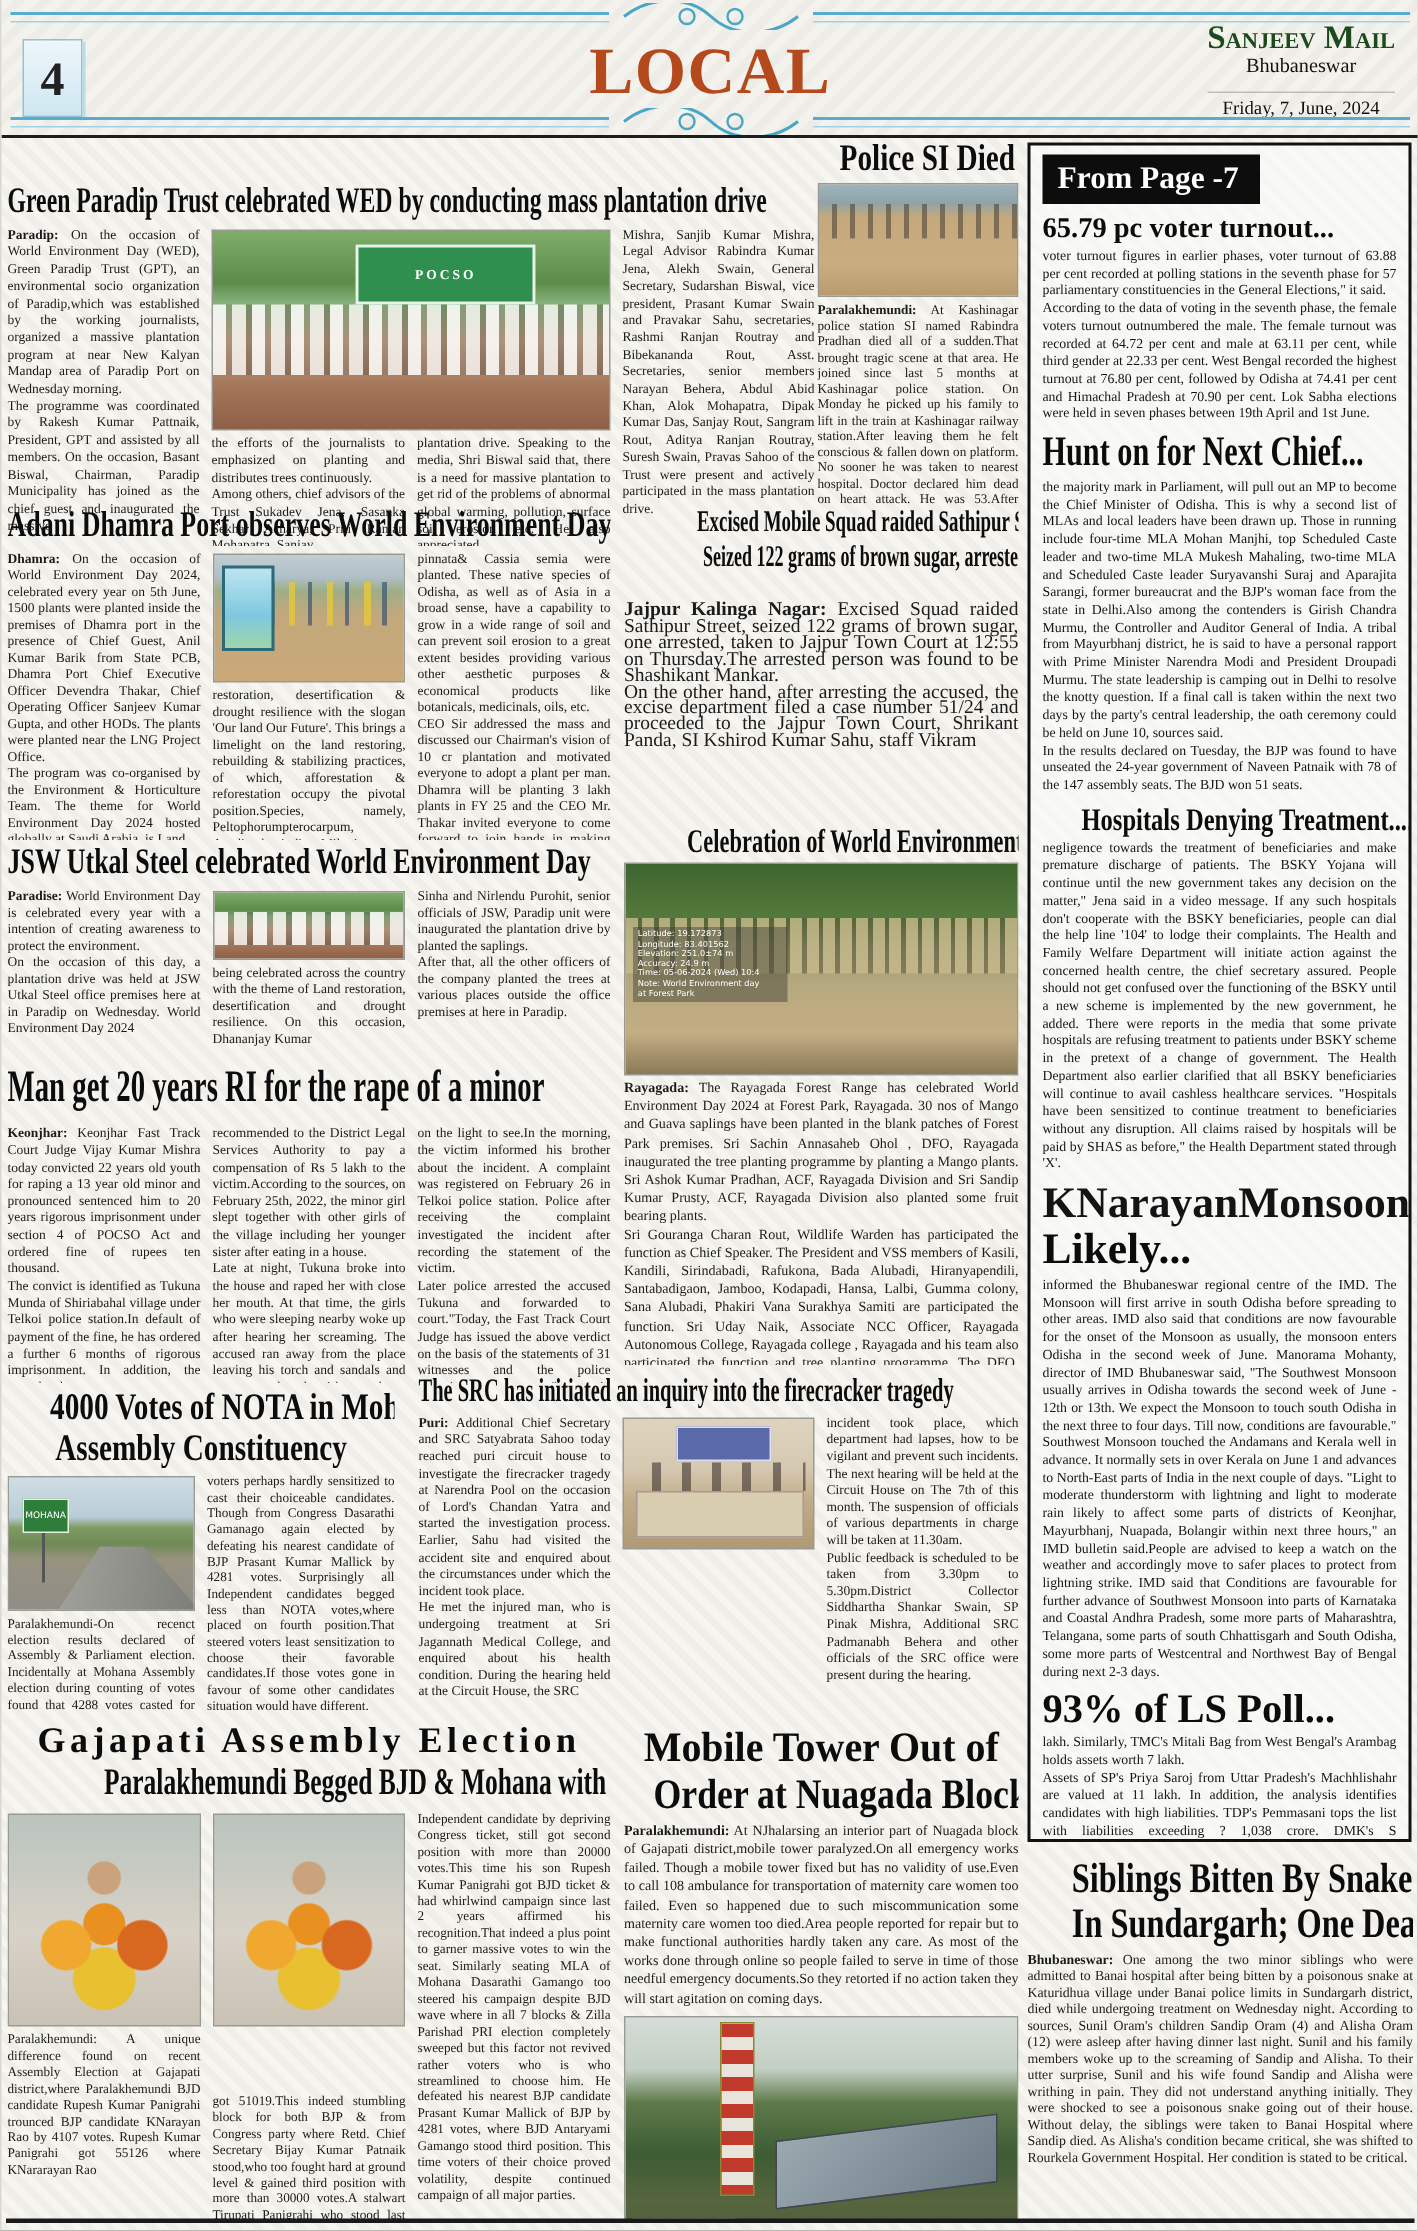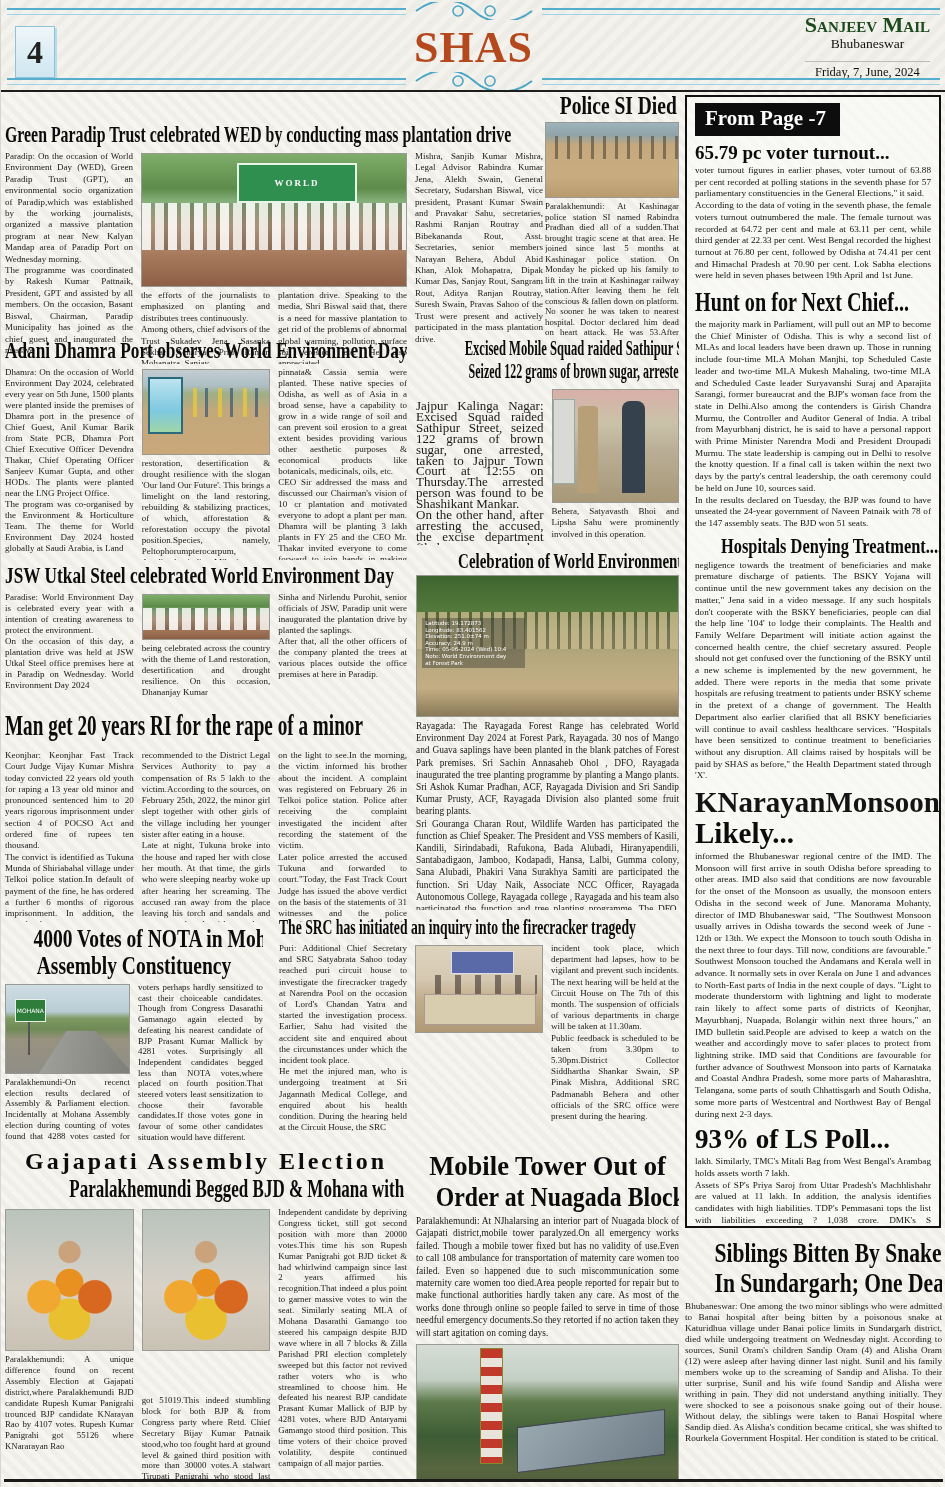--- a/index.html
+++ b/index.html
@@ -25,21 +25,21 @@
   .mast .city{font-size:13.5px;color:#111;line-height:16px;}
   .mast .date{font-size:12.5px;color:#111;margin-top:9px;border-top:1px solid #bbb;padding-top:3px;}
   
   .art{position:absolute;overflow:hidden;}
   .hl{font-weight:bold;color:#0c0c0c;white-space:nowrap;display:block;}
   .sq{transform-origin:left center;}
   .sqc{transform-origin:center;text-align:center;}
   .cols{display:flex;gap:8px;}
   .col{flex:1;min-width:0;}
   .bt{text-align:justify;white-space:pre-line;color:#1b1b1b;}
-  .dl{font-weight:normal;}
+  .dl{font-weight:bold;}
   .photo{position:relative;overflow:hidden;border:1px solid #9a9a94;margin:2px 0 3px;}
   
   .ph-green{background:linear-gradient(180deg,#7fae6a 0%,#5d8c4a 26%,#86b07a 36%,#c2a07f 55%,#a5775a 78%,#8d5f46 100%);}
   .ph-green .band{position:absolute;left:0;top:37%;width:100%;height:36%;
     background:repeating-linear-gradient(90deg,rgba(255,255,255,.85) 0 9px,rgba(110,110,110,.28) 9px 13px,rgba(250,250,248,.8) 13px 22px,rgba(60,60,60,.3) 22px 26px);}
   .ph-banner{position:absolute;left:36%;top:7%;width:44%;height:27%;background:#2f8f4f;border:2px solid #e8f4e8;
     display:flex;align-items:center;justify-content:center;color:#fff;font-weight:bold;font-size:9px;letter-spacing:2px;}
   .ph-police{background:linear-gradient(180deg,#9fb3bd 0%,#8fa3a8 16%,#c5a97c 30%,#c9ad80 72%,#b89a6e 100%);}
   .ph-police .crowd{position:absolute;left:0;top:18%;width:100%;height:30%;
     background:repeating-linear-gradient(90deg,transparent 0 9px,rgba(70,60,50,.55) 9px 12px);}
@@ -102,21 +102,21 @@
       <svg width="120" height="18" viewBox="0 0 120 18">
           <path d="M2 9 C 20 -5, 45 -5, 60 9 C 75 23, 100 23, 118 9" fill="none" stroke="#4aa6c6" stroke-width="2"></path>
           <circle cx="44" cy="9" r="5" fill="none" stroke="#4aa6c6" stroke-width="1.6"></circle>
           <circle cx="76" cy="9" r="5" fill="none" stroke="#4aa6c6" stroke-width="1.6"></circle>
         </svg>
       <div class="ln"></div>
     </div>
     <div class="pagenum-box">
       <span>4</span>
     </div>
-    <div class="section-title">SHAS</div>
+    <div class="section-title">LOCAL</div>
     <div class="mast">
       <div class="paper">Sanjeev Mail</div>
       <div class="city">Bhubaneswar</div>
       <div class="date">Friday, 7, June, 2024</div>
     </div>
     <div class="orn bot">
       <div class="ln"></div>
       <svg width="120" height="18" viewBox="0 0 120 18">
           <path d="M2 9 C 20 -5, 45 -5, 60 9 C 75 23, 100 23, 118 9" fill="none" stroke="#4aa6c6" stroke-width="2"></path>
           <circle cx="44" cy="9" r="5" fill="none" stroke="#4aa6c6" stroke-width="1.6"></circle>
@@ -127,21 +127,21 @@
   </header>
 
   <section class="art" style="left:4px;top:93px;width:538px;height:243px;margin-top:28px;">
     <div class="hl sq" style="font-size:24px;line-height:27px;transform:scaleX(.66);">Green Paradip Trust celebrated WED by conducting mass plantation drive</div>
     <div class="cols" style="margin-top:3px;">
       <div class="col bt" style="max-width:128px;font-size:9px;line-height:11.4px;"><b class="dl">Paradip:</b> <span>On the occasion of World Environment Day (WED), Green Paradip Trust (GPT), an environmental socio organization of Paradip,which was established by the working journalists, organized a massive plantation program at near New Kalyan Mandap area of Paradip Port on Wednesday morning.
 The programme was coordinated by Rakesh Kumar Pattnaik, President, GPT and assisted by all members. On the occasion, Basant Biswal, Chairman, Paradip Municipality has joined as the chief guest and inaugurated the massive</span></div>
       <div style="width:266px;flex:none;">
         <div class="photo ph-green" style="height:132px;">
           <div class="ph-banner">
-              <span>WORLD</span>
+              <span>POCSO</span>
             </div>
           <div class="band"></div>
         </div>
         <div class="cols">
           <div class="col bt" style="font-size:9px;line-height:11.4px;">the efforts of the journalists to emphasized on planting and distributes trees continuously.
 Among others, chief advisors of the Trust Sukadev Jena, Sasanka Sekhar Acharya, Priti Ranjan Mohapatra, Sanjay</div>
           <div class="col bt" style="font-size:9px;line-height:11.4px;">plantation drive. Speaking to the media, Shri Biswal said that, there is a need for massive plantation to get rid of the problems of abnormal global warming, pollution, surface soil erosion etc. He also appreciated</div>
         </div>
       </div>
       <div class="col bt" style="max-width:128px;font-size:9px;line-height:11.4px;">Mishra, Sanjib Kumar Mishra, Legal Advisor Rabindra Kumar Jena, Alekh Swain, General Secretary, Sudarshan Biswal, vice president, Prasant Kumar Swain and Pravakar Sahu, secretaries, Rashmi Ranjan Routray and Bibekananda Rout, Asst. Secretaries, senior members Narayan Behera, Abdul Abid Khan, Alok Mohapatra, Dipak Kumar Das, Sanjay Rout, Sangram Rout, Aditya Ranjan Routray, Suresh Swain, Pravas Sahoo of the Trust were present and actively participated in the mass plantation drive.</div>
@@ -193,28 +193,20 @@
 CEO Sir addressed the mass and discussed our Chairman's vision of 10 cr plantation and motivated everyone to adopt a plant per man. Dhamra will be planting 3 lakh plants in FY 25 and the CEO Mr. Thakar invited everyone to come forward to join hands in making this a great success.</div>
     </div>
   </section>
 
   <section class="art" style="left:415px;top:337px;width:263px;height:208px;">
     <div class="hl sqc" style="font-size:20px;line-height:23px;transform:scaleX(.63);">Excised Mobile Squad raided Sathipur Street</div>
     <div class="hl sqc" style="font-size:20px;line-height:23px;transform:scaleX(.60);">Seized 122 grams of brown sugar, arrested one</div>
     <div class="cols" style="margin-top:4px;">
       <div class="col bt" style="font-size:13px;line-height:10.9px;margin-top:14px;"><b class="dl">Jajpur Kalinga Nagar:</b> <span>Excised Squad raided Sathipur Street, seized 122 grams of brown sugar, one arrested, taken to Jajpur Town Court at 12:55 on Thursday.The arrested person was found to be Shashikant Mankar.
 On the other hand, after arresting the accused, the excise department filed a case number 51/24 and proceeded to the Jajpur Town Court, Shrikant Panda, SI Kshirod Kumar Sahu, staff Vikram</span></div>
-      <div class="col">
-        <div class="photo ph-excise" style="height:112px;">
-          <div class="van"></div>
-          <div class="fig1"></div>
-          <div class="fig2"></div>
-        </div>
-        <div class="bt" style="font-size:9px;line-height:11.4px;">Behera, Satyavasth Bhoi and Lipsha Sahu were prominently involved in this operation.</div>
-      </div>
     </div>
   </section>
 
   <section class="art" style="left:4px;top:562px;width:402px;height:144px;">
     <div class="hl sq" style="font-size:24px;line-height:27px;transform:scaleX(.72);">JSW Utkal Steel celebrated World Environment Day</div>
     <div class="cols" style="margin-top:3px;">
       <div class="col bt" style="font-size:9px;line-height:11px;"><b class="dl">Paradise:</b> <span>World Environment Day is celebrated every year with a intention of creating awareness to protect the environment.
 On the occasion of this day, a plantation drive was held at JSW Utkal Steel office premises here at in Paradip on Wednesday. World Environment Day 2024</span></div>
       <div class="col">
         <div class="photo ph-green" style="height:44px;">

